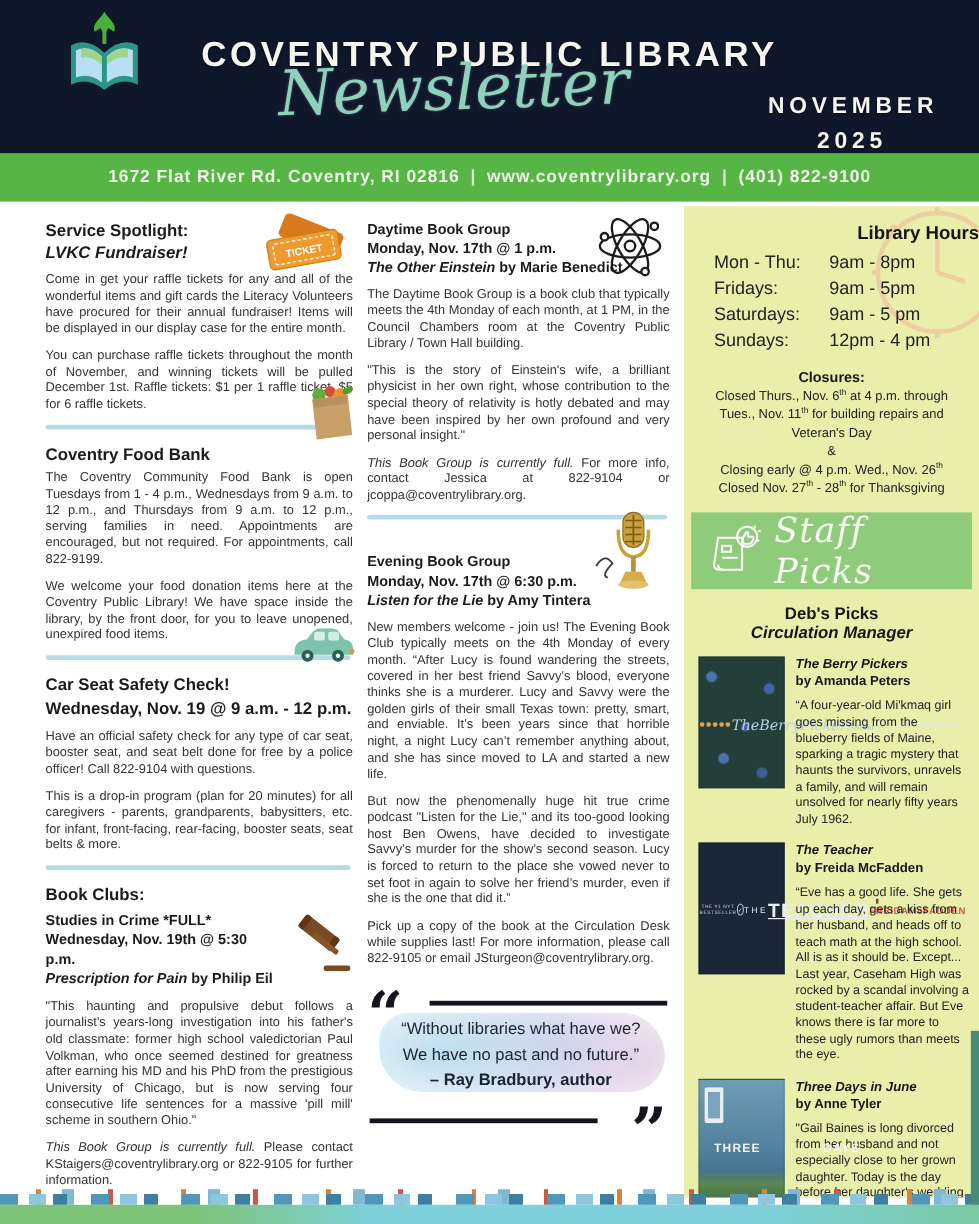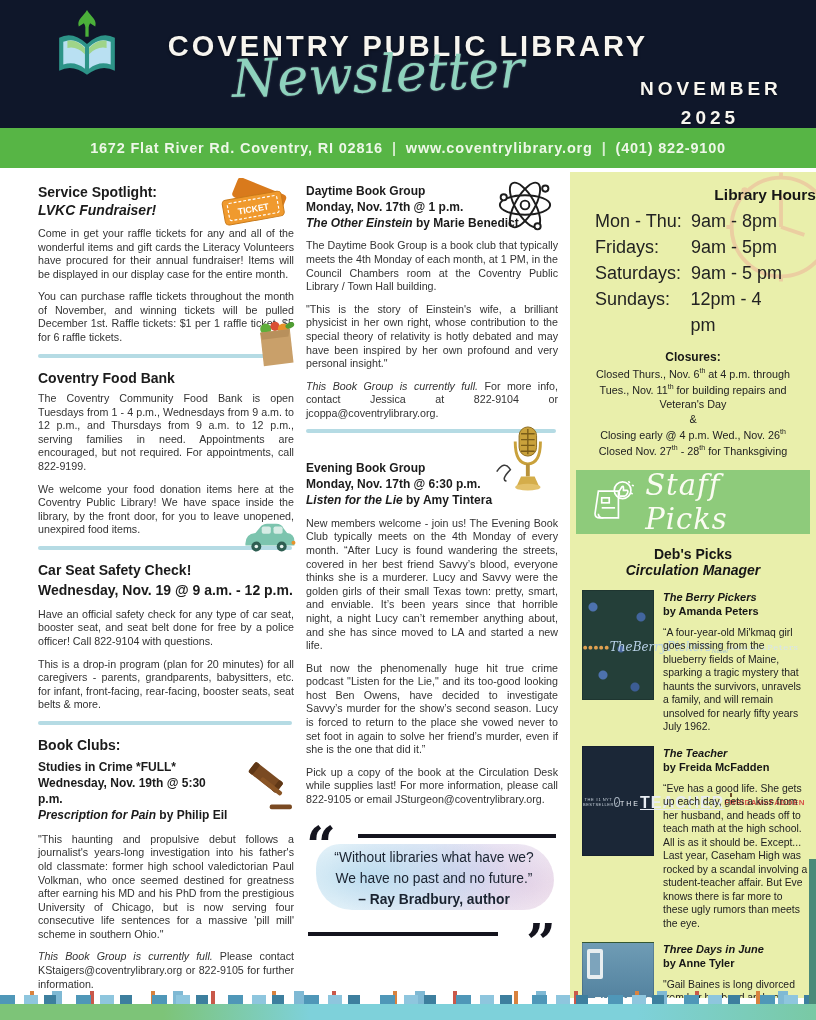--- a/index.html
+++ b/index.html
@@ -105,21 +105,21 @@
   .q-bottomline { position:absolute; left:2px; width:190px; bottom:8px; height:4px; background:#14141e; }
   .q-text {
     position:absolute; left:18px; right:14px; top:26px; text-align:center;
     font-size:13.8px; color:#1a2330; line-height:1.5;
   }
   .q-attr { font-weight:bold; }
 
   
   .clock-mark { position:absolute; top:-10px; right:-30px; opacity:.55; }
   .hours-head { text-align:right; font-size:15.5px; font-weight:bold; color:#161616; margin:8px 0 4px; position:relative; }
-  .hour-row { display:flex; width:196px; margin:0 auto; font-size:18px; color:#222; line-height:1.45; position:relative; }
+  .hour-row { display:flex; width:196px; margin:0 auto; font-size:15px; color:#222; line-height:1.45; position:relative; }
   .hour-day { width:96px; }
   .closures-head { text-align:center; font-size:12px; font-weight:bold; margin:12px 0 2px; color:#161616; }
   .closure-line { text-align:center; font-size:10.8px; line-height:1.38; color:#222; padding:0 10px; }
   sup { font-size:7px; }
 
   .staff-banner {
     margin:12px 6px 0; height:64px; background:#8ecb7b;
     display:flex; align-items:center; gap:10px; padding-left:14px;
   }
   .staff-label {
@@ -154,21 +154,21 @@
   .cover-teacher { background:#1b2737; color:#e8edf2; padding-top:5px; }
   .cover-teacher .tiny-top { font-size:4px; color:#c8d2dc; letter-spacing:.5px; margin-bottom:3px; }
   .cover-teacher .badge { width:10px; height:10px; border:1px solid #aab6c2; border-radius:50%; font-size:5px; line-height:10px; color:#cfd8e0; margin-bottom:3px; }
   .cover-teacher .c-the { font-size:7px; letter-spacing:2px; }
   .cover-teacher .c-t { font-size:16px; font-weight:bold; letter-spacing:1px;text-decoration:underline; }
   .cover-teacher .apple { width:13px; height:13px; background:radial-gradient(circle at 35% 35%, #e05548, #a8251c); border-radius:50% 50% 48% 48%; margin:5px 0 7px; position:relative; }
   .cover-teacher .apple::before { content:""; position:absolute; top:-3px; left:6px; width:2px; height:4px; background:#6a4a28; }
   .cover-teacher .c-a { font-size:8px; font-weight:bold; color:#d8544a; line-height:1.25; letter-spacing:.5px; }
   .cover-three {
     background:linear-gradient(180deg, #6f9cb5 0%, #53829f 52%, #44748f 70%, #5a8752 80%, #3d663c 100%);
-    color:#f4f6f2; position:relative; padding-top:8px;
+    color:#f4f6f2; position:relative; padding-top:8px;gap:40px;
   }
   .cover-three .windowbox { position:absolute; left:4px; top:6px; width:16px; height:30px; background:#e8eef0; border-radius:2px;
      background-image:linear-gradient(#7da4bc 0 0); background-size:10px 22px; background-position:3px 4px; background-repeat:no-repeat; }
   .cover-three .c-t { font-size:10px; font-weight:bold; letter-spacing:1px; line-height:1.3; margin-left:12px; }
   .cover-three .c-in { font-family:"DejaVu Serif", serif; font-style:italic; font-size:8px; margin-left:12px;text-align:right; }
   .cover-three .c-a { font-size:14px; font-weight:bold; letter-spacing:1.5px; line-height:1.35; margin:10px 0 0 12px; }
 
   
   .skyline-a {
     position:absolute; left:0; right:0; bottom:16px; height:9px;

